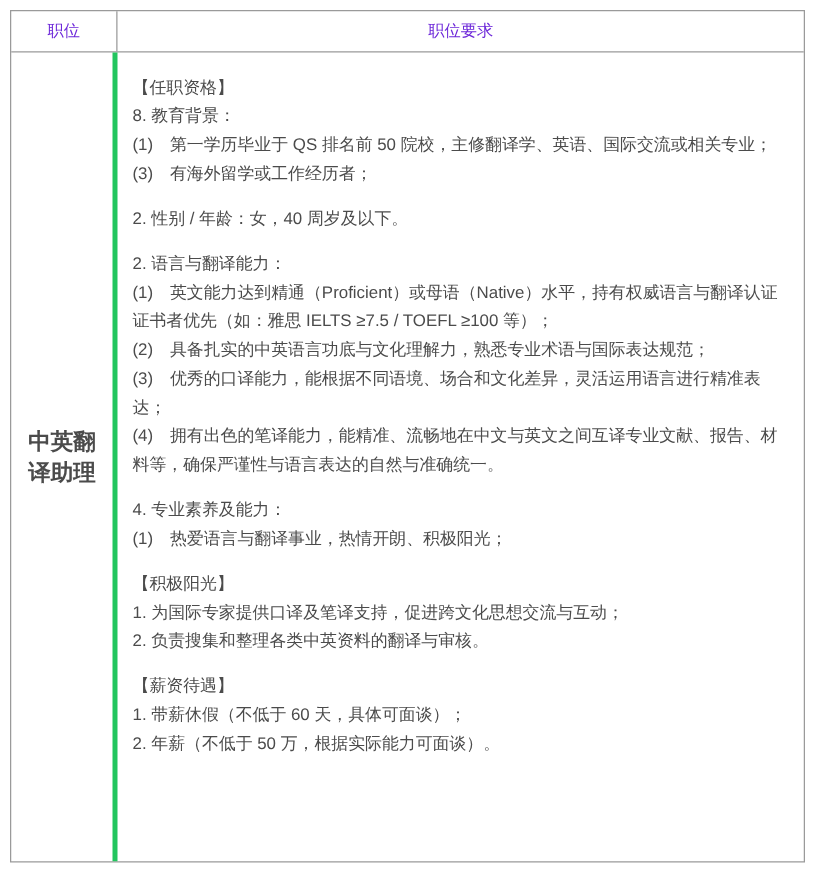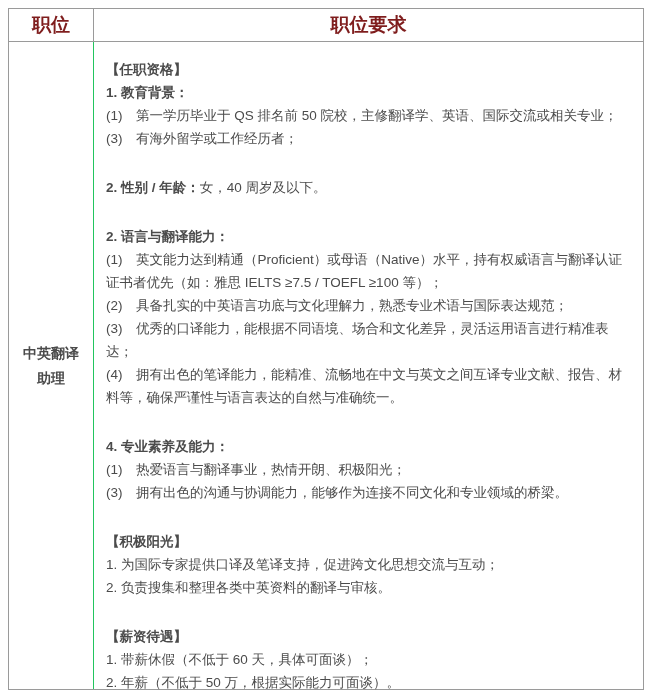--- a/index.html
+++ b/index.html
@@ -22,55 +22,55 @@
   .thead {
     display: flex;
     height: 33px;
     flex: 0 0 33px;
     border-bottom: 1px solid #9a9a9a;
   }
   .th {
     display: flex;
     align-items: center;
     justify-content: center;
-    font-size: 19px;
-    font-weight: 700;
-    color: #7f1d1d;
+    font-size: 13px;
+    font-weight: 400;
+    color: #6d28d9;
   }
   .th-pos {
     width: 85px;
     border-right: 1px solid #9a9a9a;
   }
   .th-req { flex: 1; }
   .trow {
     flex: 1;
     display: flex;
     min-height: 0;
   }
   .td-pos {
     width: 85px;
-    border-right: 1px solid #22c55e;
+    border-right: 4px solid #22c55e;
     display: flex;
     align-items: center;
     justify-content: center;
     text-align: center;
-    font-size: 14px;
+    font-size: 18px;
     font-weight: 700;
     line-height: 25px;
     padding: 0 9px;
   }
   .td-req {
     flex: 1;
     padding: 16px 8px 0 12px;
     font-size: 13.5px;
     line-height: 23px;
   }
   .t  { font-weight: 400; }
-  .b  { font-weight: 700; }
-  .gap { margin-top: 26px; }
+  .b  { font-weight: 400; }
+  .gap { margin-top: 13px; }
 </style>
 </head>
 <body>
 
 <div class="job-table">
 
   <div class="thead">
     <div class="th th-pos">职位</div>
     <div class="th th-req">职位要求</div>
   </div>
@@ -78,37 +78,36 @@
   <div class="trow">
 
     <div class="td-pos">
       <span>中英翻译助理</span>
     </div>
 
     <div class="td-req">
 
       <div class="t b">【任职资格】</div>
 
-      <div class="t b">1. 教育背景：</div>
+      <div class="t b">8. 教育背景：</div>
       <div class="t">(1)　第一学历毕业于 QS 排名前 50 院校，主修翻译学、英语、国际交流或相关专业；</div>
       <div class="t">(3)　有海外留学或工作经历者；</div>
 
       <div class="t gap">
         <span class="b">2. 性别 / 年龄：</span><span>女，40 周岁及以下。</span>
       </div>
 
       <div class="t b gap">2. 语言与翻译能力：</div>
       <div class="t">(1)　英文能力达到精通（Proficient）或母语（Native）水平，持有权威语言与翻译认证证书者优先（如：雅思 IELTS ≥7.5 / TOEFL ≥100 等）；</div>
       <div class="t">(2)　具备扎实的中英语言功底与文化理解力，熟悉专业术语与国际表达规范；</div>
       <div class="t">(3)　优秀的口译能力，能根据不同语境、场合和文化差异，灵活运用语言进行精准表达；</div>
       <div class="t">(4)　拥有出色的笔译能力，能精准、流畅地在中文与英文之间互译专业文献、报告、材料等，确保严谨性与语言表达的自然与准确统一。</div>
 
       <div class="t b gap">4. 专业素养及能力：</div>
       <div class="t">(1)　热爱语言与翻译事业，热情开朗、积极阳光；</div>
-      <div class="t">(3)　拥有出色的沟通与协调能力，能够作为连接不同文化和专业领域的桥梁。</div>
 
       <div class="t b gap">【积极阳光】</div>
       <div class="t">1. 为国际专家提供口译及笔译支持，促进跨文化思想交流与互动；</div>
       <div class="t">2. 负责搜集和整理各类中英资料的翻译与审核。</div>
 
       <div class="t b gap">【薪资待遇】</div>
       <div class="t">1. 带薪休假（不低于 60 天，具体可面谈）；</div>
       <div class="t">2. 年薪（不低于 50 万，根据实际能力可面谈）。</div>
 
     </div>

